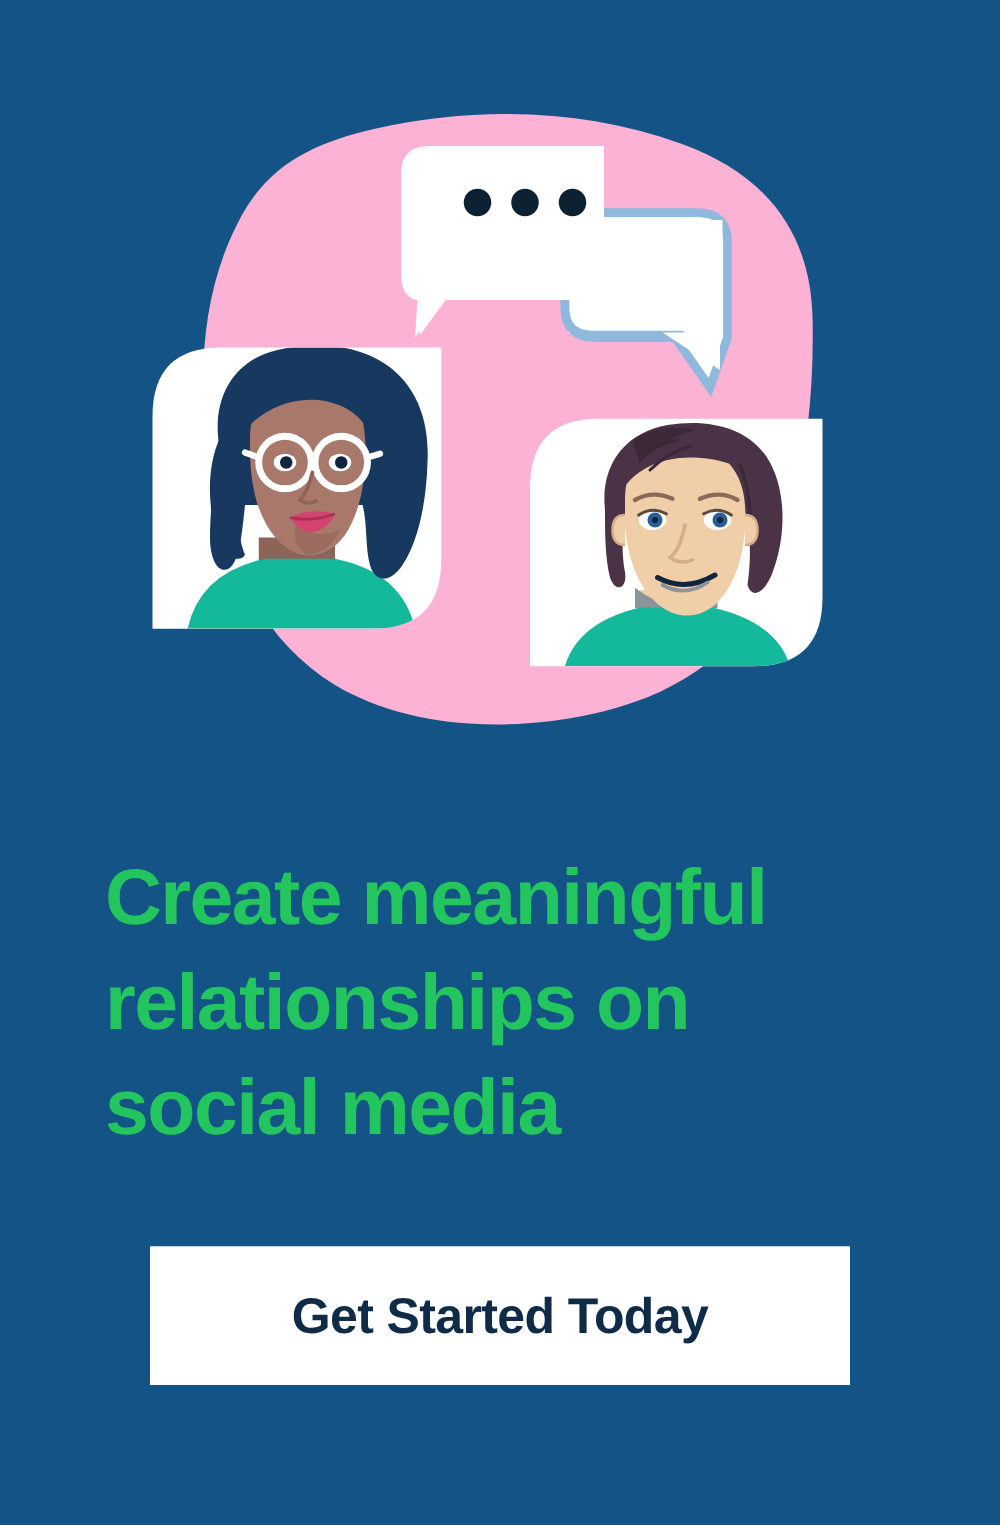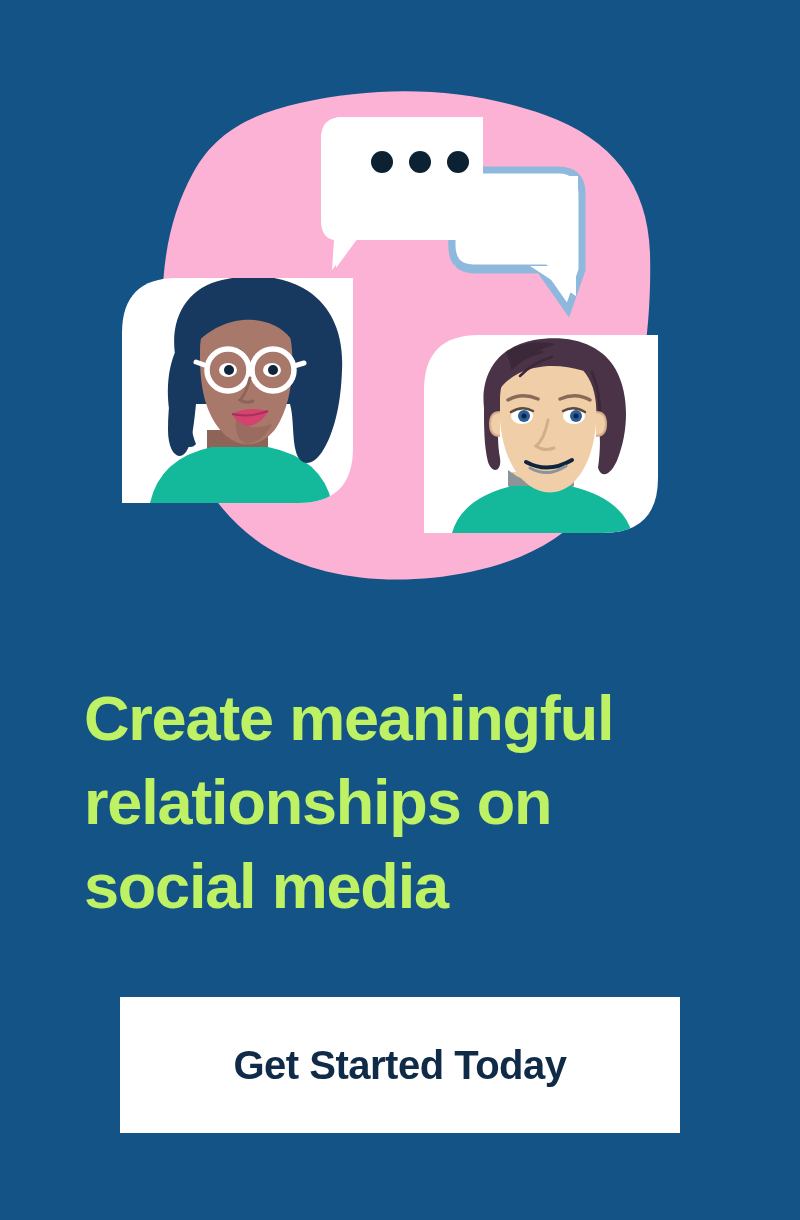--- a/index.html
+++ b/index.html
@@ -32,37 +32,37 @@
     width: 800px;
     height: 620px;
   }
 
   
   .headline {
     position: absolute;
     left: 84px;
     top: 676px;
     width: 640px;
-    color: #bef264;
+    color: #22c55e;
     font-family: "Liberation Sans", sans-serif;
     font-size: 63px;
     font-weight: bold;
     line-height: 84px;
     letter-spacing: -1.2px;
     white-space: pre-line;
     margin: 0;
   }
 
   
   .cta-button {
     position: absolute;
     left: 120px;
     top: 997px;
     width: 560px;
-    height: 136px;
+    height: 111px;
     background: #ffffff;
     border: 0;
     border-radius: 0;
     display: flex;
     align-items: center;
     justify-content: center;
     cursor: pointer;
     padding: 0;
   }
   .cta-label {

